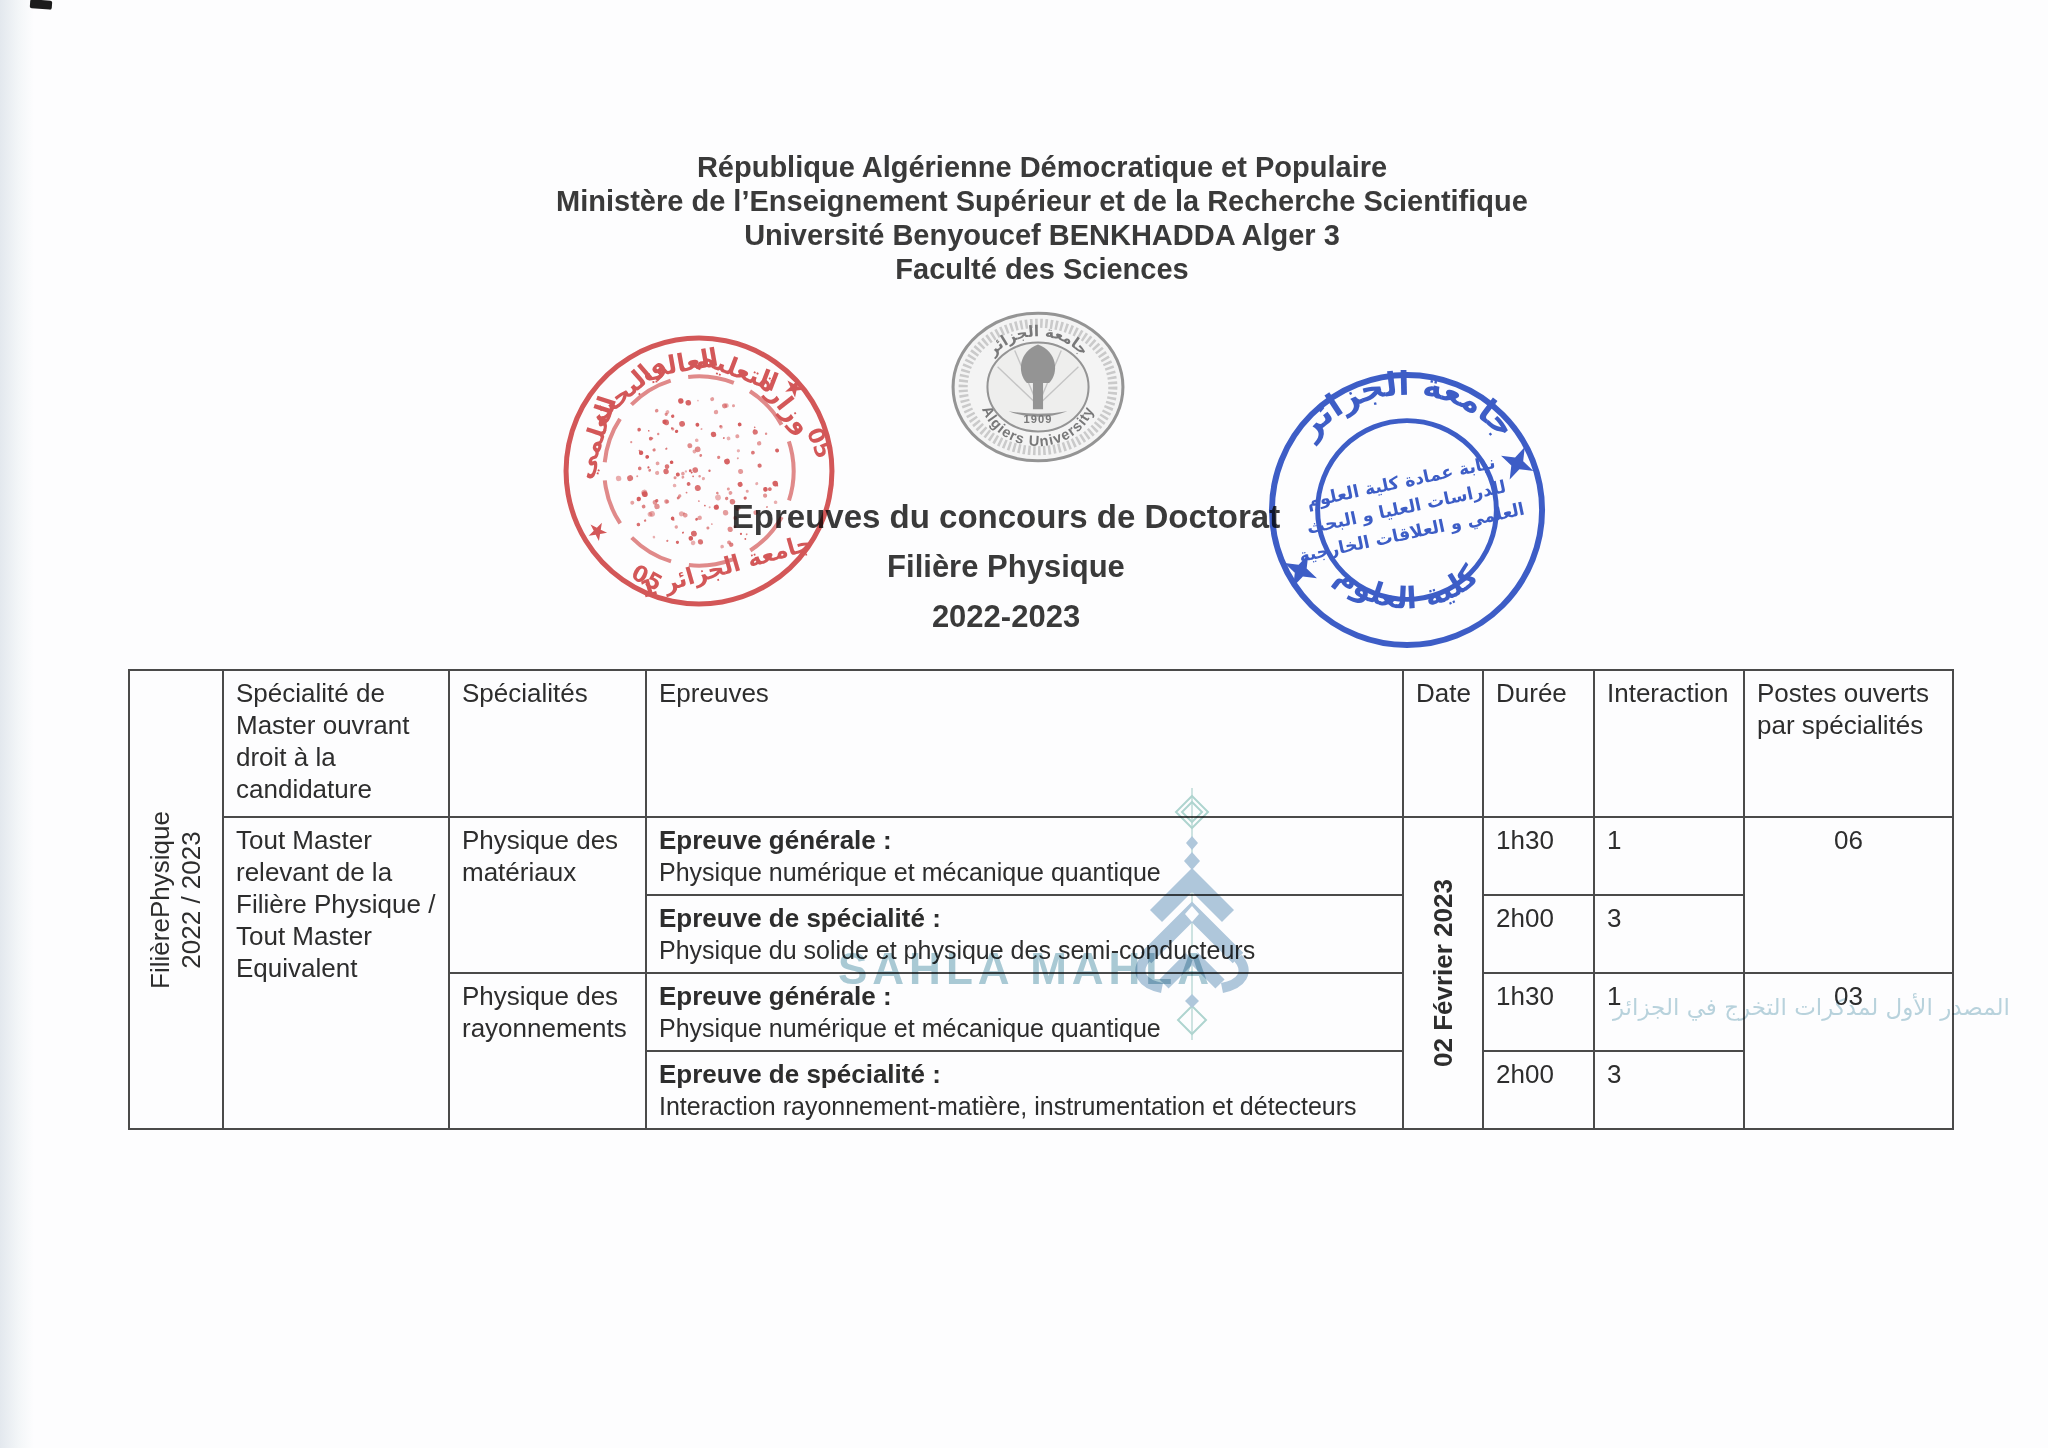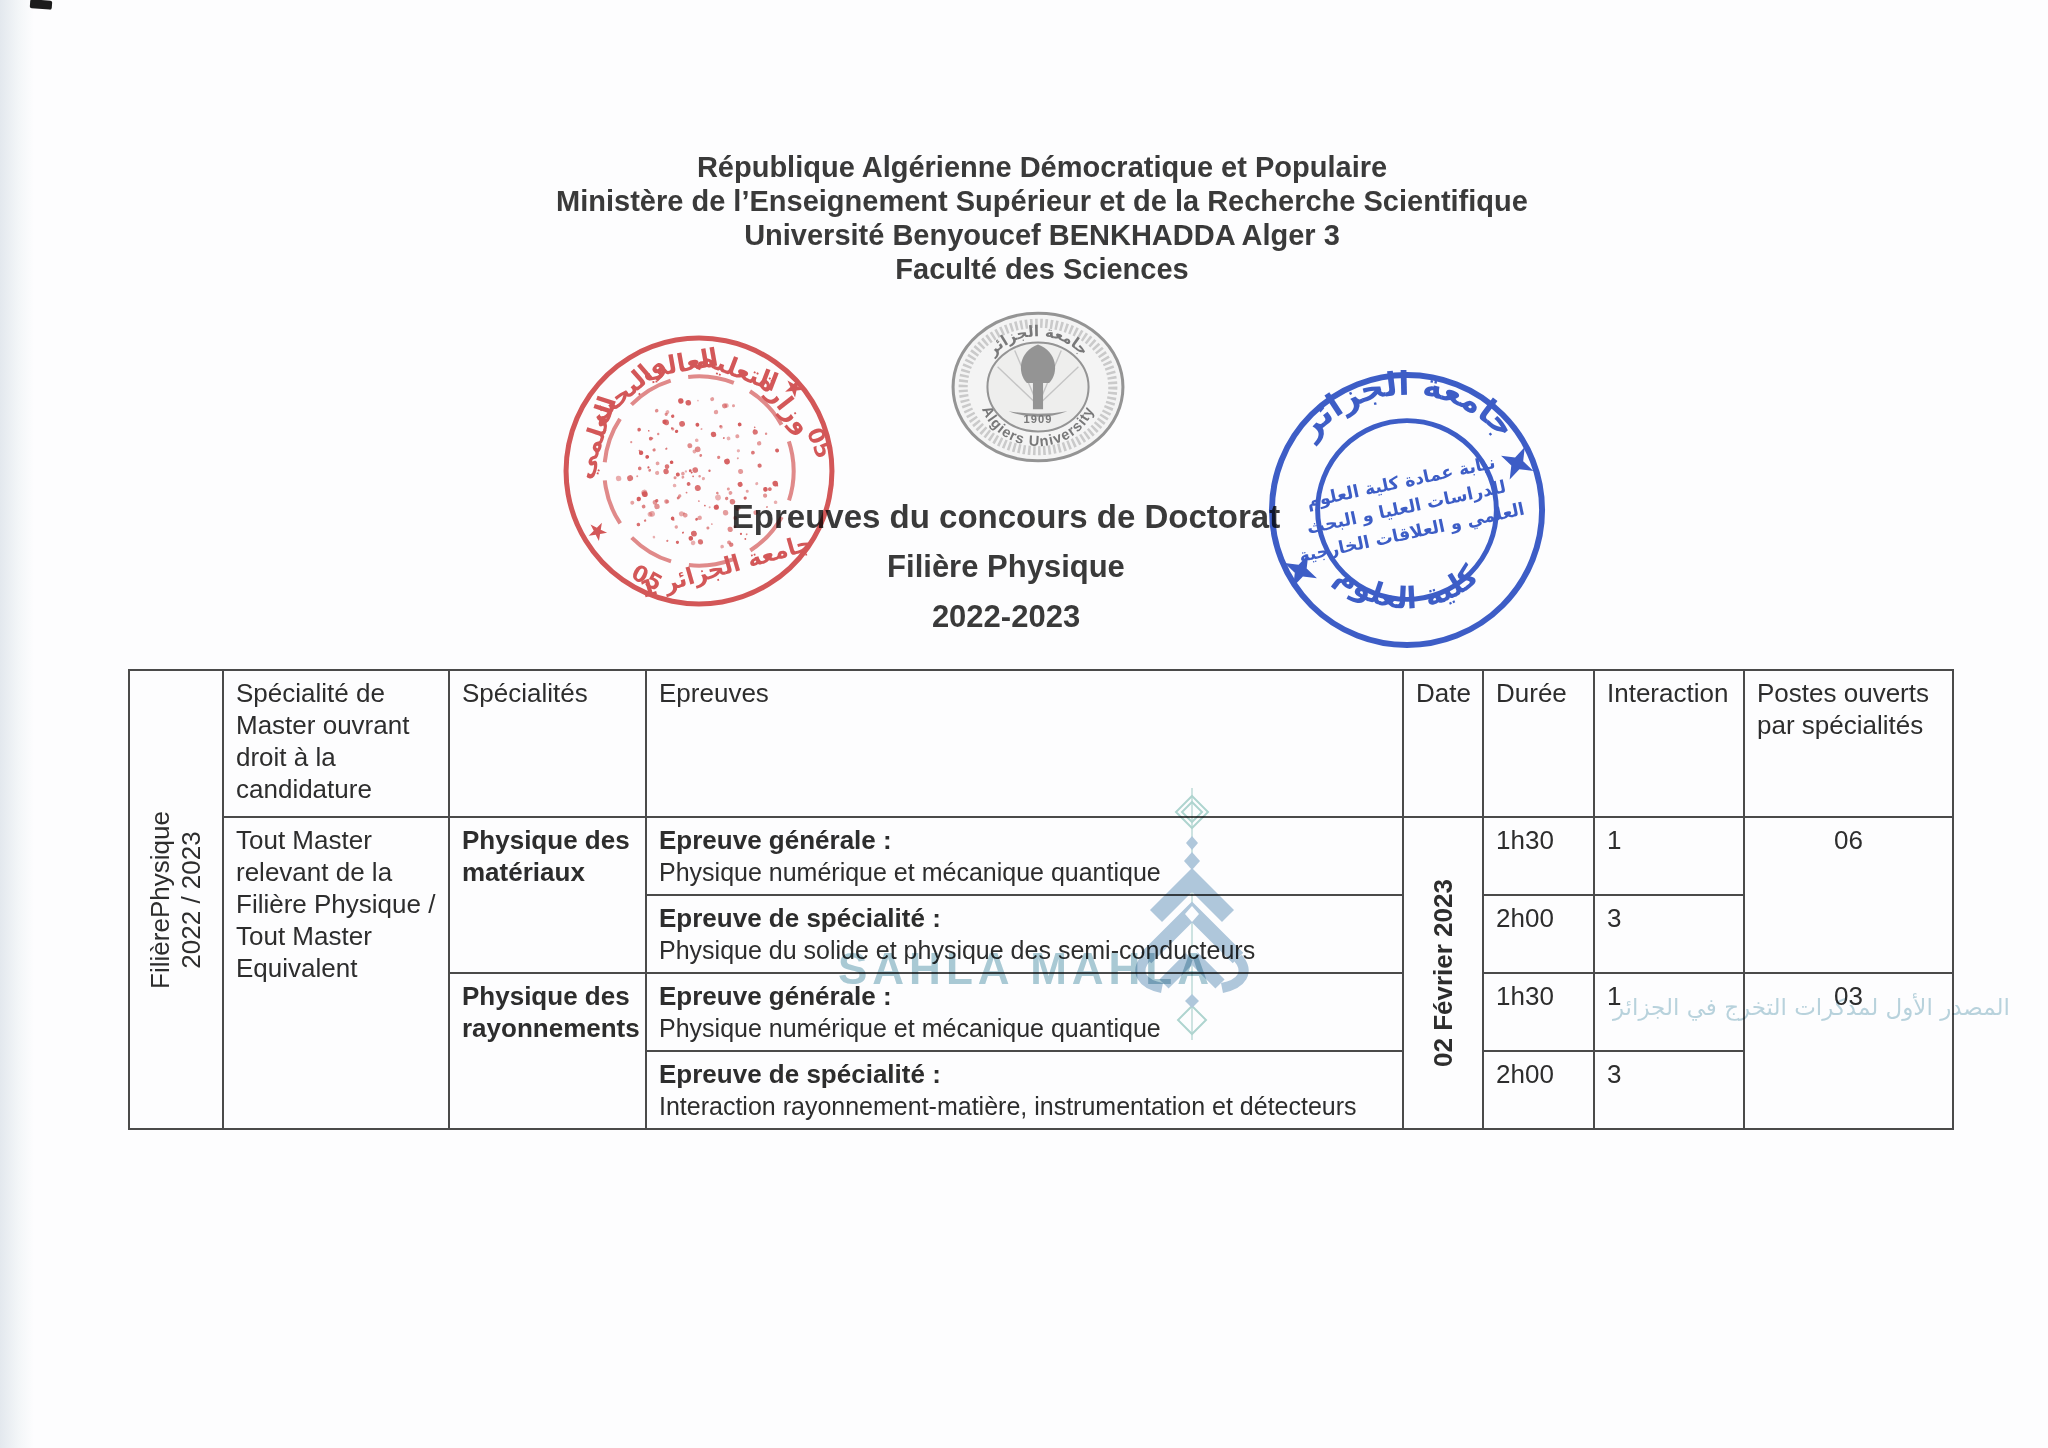--- a/index.html
+++ b/index.html
@@ -40,21 +40,21 @@
   table.main td.hd{line-height:32px;border-radius:30px;}
   td.rot-cell{position:relative;padding:0;}
   .rot{position:absolute;left:50%;top:50%;
     transform:translate(-50%,-50%) rotate(-90deg);
     white-space:nowrap;text-align:center;}
   .rot div{line-height:31px;}
   .bold{font-weight:bold;}
   .ep-subject{font-size:25px;white-space:nowrap;}
   td.num{vertical-align:top;margin-top:39px;}
   td.postes{text-align:center;vertical-align:middle;padding:0;}
-  td.spec{font-weight:bold;margin-left:8px;}
+  td.spec{font-weight:normal;margin-left:8px;}
 
   
   .wm{position:absolute;mix-blend-mode:multiply;z-index:3;}
   .wm-text{left:0;top:944px;width:2010px;text-align:center;
     font-weight:bold;font-size:44px;letter-spacing:5px;color:#9cc2ce;opacity:.85;padding-left:21px;}
   .wm-sub{left:0;top:994px;width:2010px;text-align:right;direction:rtl;
     font-family:"DejaVu Sans",sans-serif;font-size:23px;color:#b3d0da;opacity:.9;}
   .wm-ornament{left:1116px;top:788px;width:152px;height:252px;opacity:.9;}
 </style>
 </head>

